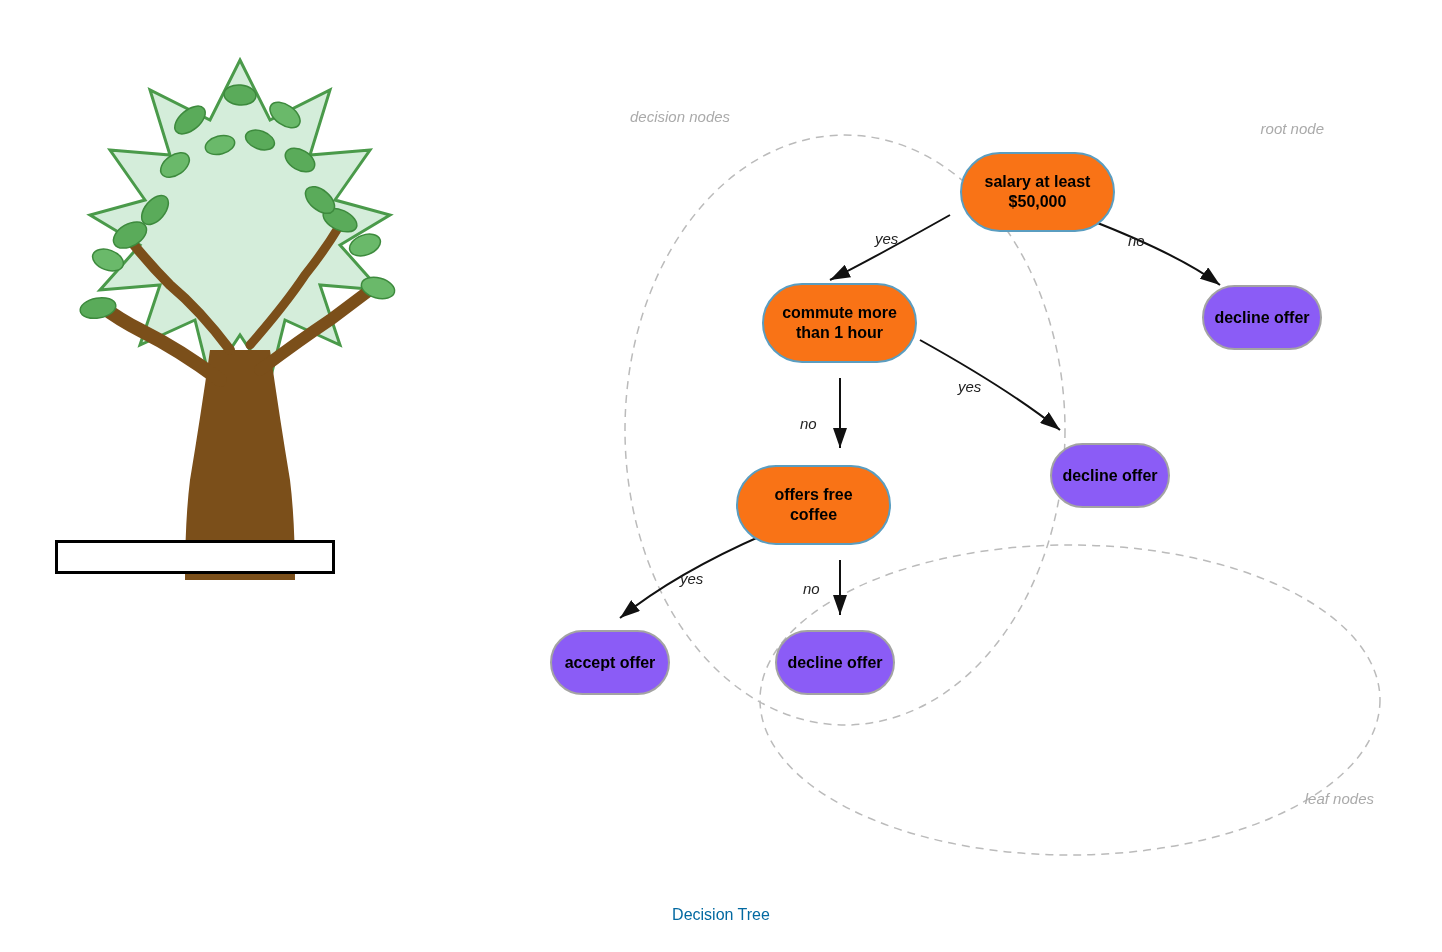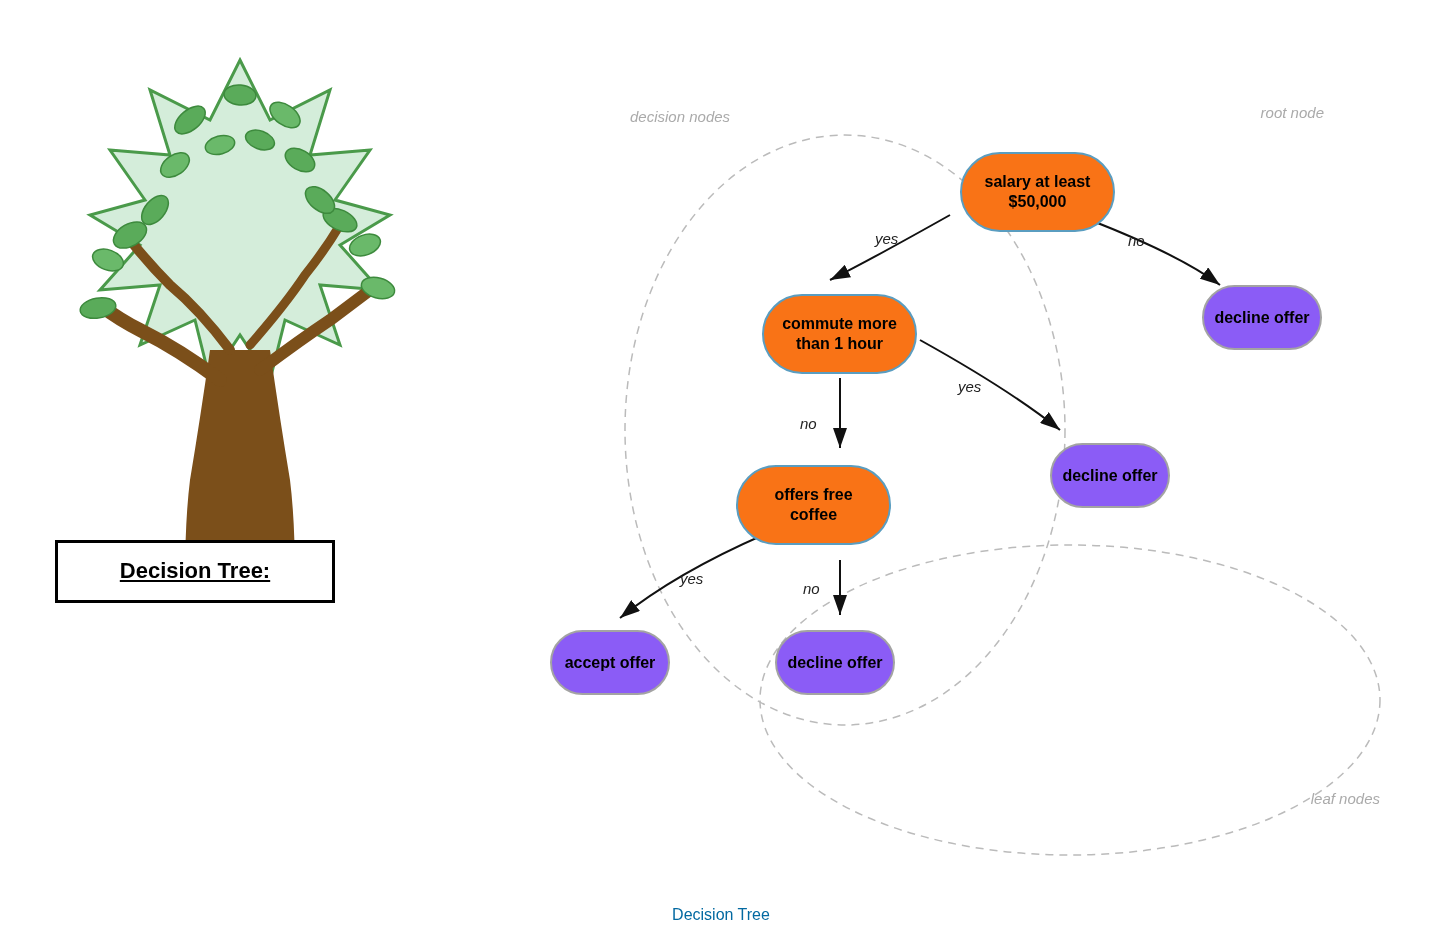--- a/index.html
+++ b/index.html
@@ -55,32 +55,32 @@
       top: 108px;
       left: 630px;
       color: #aaa;
       font-size: 15px;
       font-style: italic;
     }
 
     
     .label-root-node {
       position: absolute;
-      top: 104px;
+      top: 120px;
       right: 118px;
       color: #aaa;
       font-size: 15px;
       font-style: italic;
     }
 
     
     .label-leaf-nodes {
       position: absolute;
       bottom: 145px;
-      right: 62px;
+      right: 68px;
       color: #aaa;
       font-size: 15px;
       font-style: italic;
     }
 
     
     .node {
       position: absolute;
       display: flex;
       align-items: center;
@@ -180,32 +180,31 @@
     <ellipse cx="255" cy="75" rx="17" ry="10" fill="#6ab96a" stroke="#3d8a3d" stroke-width="1.5" transform="rotate(35,255,75)"></ellipse>
     <ellipse cx="210" cy="55" rx="16" ry="10" fill="#5aab5a" stroke="#3d8a3d" stroke-width="1.5" transform="rotate(5,210,55)"></ellipse>
     <ellipse cx="145" cy="125" rx="16" ry="10" fill="#6ab96a" stroke="#3d8a3d" stroke-width="1.5" transform="rotate(-35,145,125)"></ellipse>
     <ellipse cx="270" cy="120" rx="16" ry="10" fill="#5aab5a" stroke="#3d8a3d" stroke-width="1.5" transform="rotate(30,270,120)"></ellipse>
     <ellipse cx="190" cy="105" rx="15" ry="9" fill="#6ab96a" stroke="#3d8a3d" stroke-width="1.5" transform="rotate(-15,190,105)"></ellipse>
     <ellipse cx="230" cy="100" rx="15" ry="9" fill="#5aab5a" stroke="#3d8a3d" stroke-width="1.5" transform="rotate(20,230,100)"></ellipse>
   </svg>
 </div>
 
 <div class="title-box">
-  <div class="title-text">Decision Tree:</div>
 </div>
 
 <div class="label-decision-nodes">decision nodes</div>
 <div class="label-root-node">root node</div>
 <div class="label-leaf-nodes">leaf nodes</div>
 
 <div class="node node-decision" style="left: 960px; top: 152px;">
   <span>salary at least $50,000</span>
 </div>
 
-<div class="node node-decision" style="left: 762px; top: 294px; justify-content: flex-end;">
+<div class="node node-decision" style="left: 762px; top: 283px; justify-content: flex-end;">
   <span>commute more than 1 hour</span>
 </div>
 
 <div class="node node-decision" style="left: 736px; top: 465px;">
   <span>offers free coffee</span>
 </div>
 
 <div class="node node-leaf" style="left: 550px; top: 630px;">
   <span>accept offer</span>
 </div>

